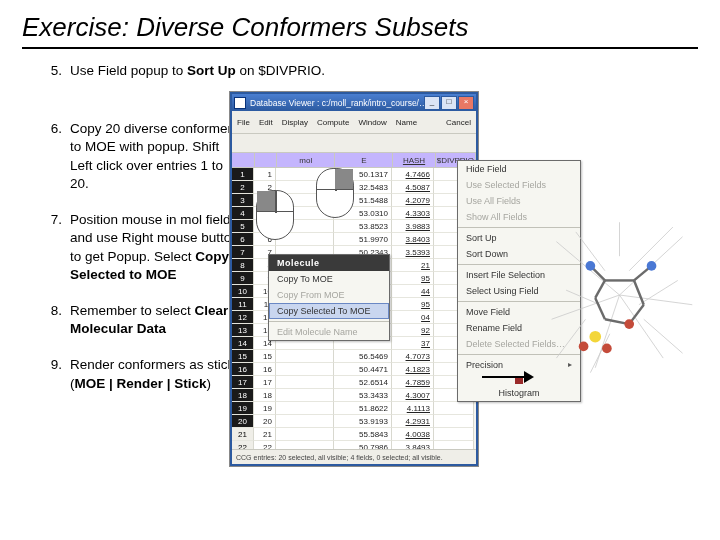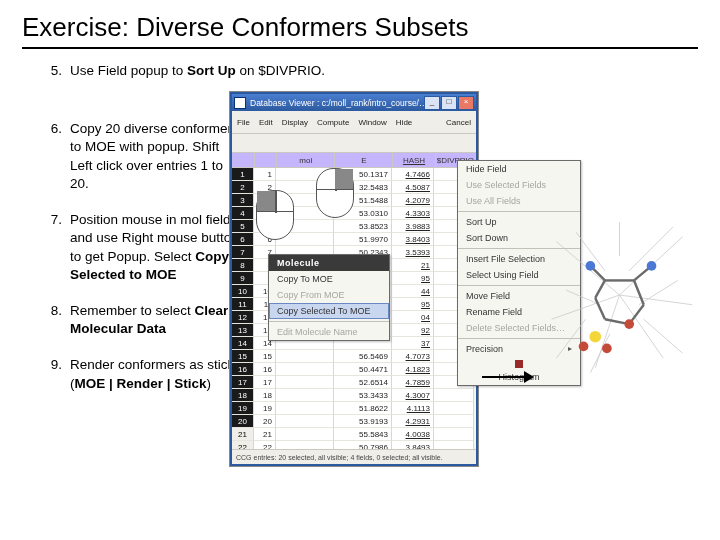--- a/index.html
+++ b/index.html
@@ -13,20 +13,21 @@
     overflow: hidden;
   }
   .slide {
     position: relative;
     width: 720px;
     height: 540px;
     box-sizing: border-box;
     padding: 12px 22px;
   }
   .title {
+    font-style: italic;
     font-size: 26px;
     border-bottom: 2px solid #000;
     padding-bottom: 4px;
     margin-bottom: 14px;
   }
   .steps {
     position: absolute;
     left: 40px;
     top: 62px;
     width: 200px;
@@ -196,21 +197,21 @@
         <div class="wbtn">□</div>
         <div class="wbtn close">×</div>
       </div>
     </div>
     <div class="dbv-menu">
       <span>File</span>
       <span>Edit</span>
       <span>Display</span>
       <span>Compute</span>
       <span>Window</span>
-      <span>Hide</span>
+      <span>Name</span>
       <span style="margin-left:auto">Cancel</span>
     </div>
     <div class="dbv-toolbar"></div>
     <div class="dbv-hdr">
       <div class="hcell c0"></div>
       <div class="hcell c1"></div>
       <div class="hcell c2">mol</div>
       <div class="hcell c3">E</div>
       <div class="hcell c4">HASH</div>
       <div class="hcell c5">$DIVPRIO</div>
@@ -426,20 +427,21 @@
     <div class="item dis">Copy From MOE</div>
     <div class="item hi">Copy Selected To MOE</div>
     <div class="sep"></div>
     <div class="item dis">Edit Molecule Name</div>
   </div>
 
   <div class="ctx" style="left:416px; top:160px; width:122px;margin-left:41px;">
     <div class="item">Hide Field</div>
     <div class="item dis">Use Selected Fields</div>
     <div class="item dis">Use All Fields</div>
+    <div class="item dis">Show All Fields</div>
     <div class="sep"></div>
     <div class="item">Sort Up</div>
     <div class="item">Sort Down</div>
     <div class="sep"></div>
     <div class="item">Insert File Selection</div>
     <div class="item">Select Using Field</div>
     <div class="sep"></div>
     <div class="item">Move Field</div>
     <div class="item">Rename Field</div>
     <div class="item dis">Delete Selected Fields…</div>

